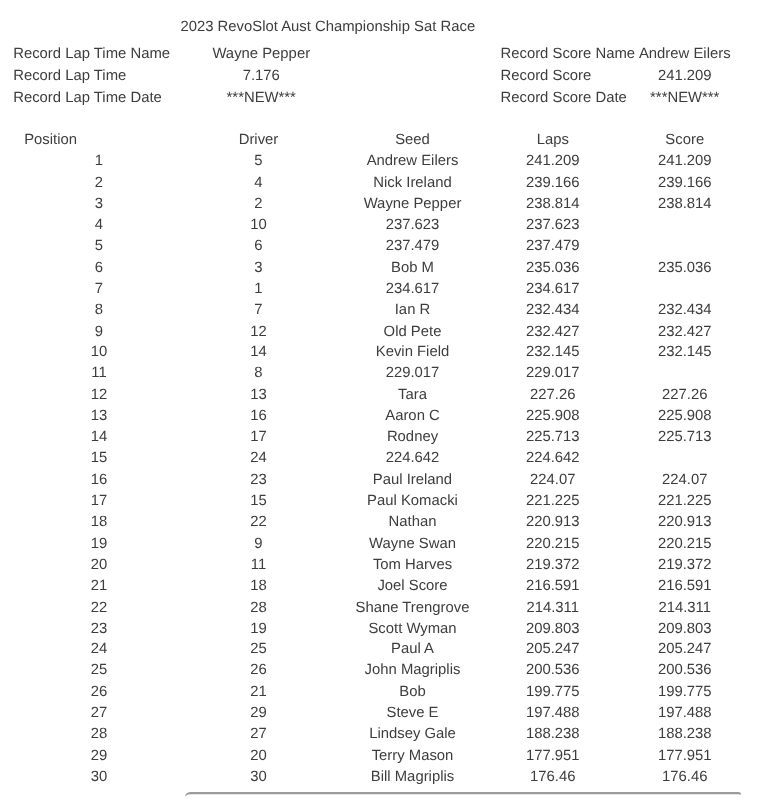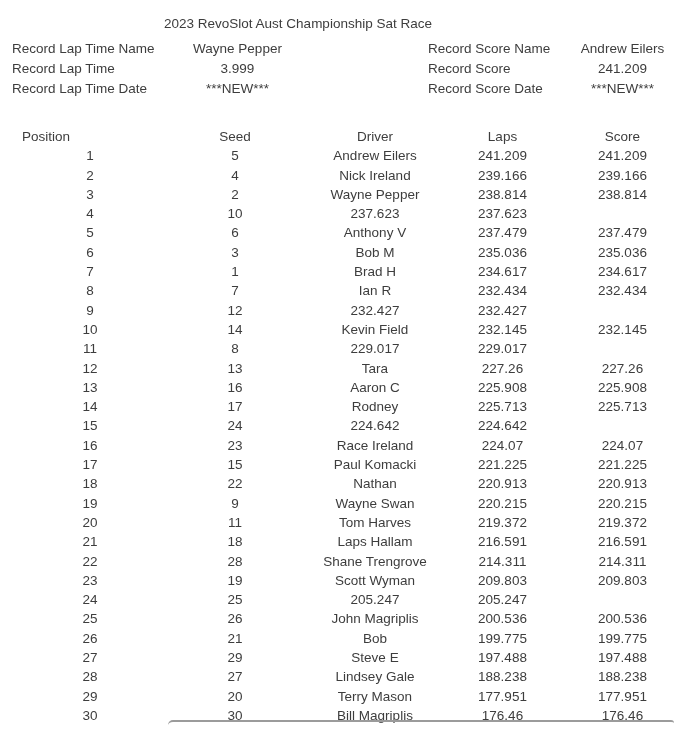--- a/index.html
+++ b/index.html
@@ -18,23 +18,23 @@
     top: 16px;
     left: 146px;
     width: 304px;
     text-align: center;
     white-space: nowrap;
   }
   .records { position: absolute; top: 41px; left: 0; width: 700px; }
   .rec-row { position: relative; height: 20px; }
   .rec-label-left  { position: absolute; left: 12px;  white-space: nowrap; }
   .rec-value-left  { position: absolute; left: 170px; width: 135px; text-align: center; white-space: nowrap; }
-  .rec-label-right { position: absolute; left: 428px; white-space: nowrap; }
+  .rec-label-right { position: absolute; left: 455px; white-space: nowrap; }
   .rec-value-right { position: absolute; left: 555px; width: 135px; text-align: center; white-space: nowrap; }
-  .table { position: absolute; top: 127px; left: 10px; width: 680px; }
+  .table { position: absolute; top: 117px; left: 10px; width: 680px; }
   .trow {
     display: grid;
     grid-template-columns: 160px 130px 150px 105px 135px;
     height: 19.3px;
     line-height: 19.3px;
   }
   .trow > span { text-align: center; white-space: nowrap; overflow: hidden; }
   .trow > .th-position { text-align: left; padding-left: 12px; }
   .bottom-line {
     position: absolute;
@@ -56,37 +56,37 @@
 
   <div class="records">
     <div class="rec-row">
       <span class="rec-label-left">Record Lap Time Name</span>
       <span class="rec-value-left">Wayne Pepper</span>
       <span class="rec-label-right">Record Score Name</span>
       <span class="rec-value-right">Andrew Eilers</span>
     </div>
     <div class="rec-row">
       <span class="rec-label-left">Record Lap Time</span>
-      <span class="rec-value-left">3.999</span>
+      <span class="rec-value-left">7.176</span>
       <span class="rec-label-right">Record Score</span>
       <span class="rec-value-right">241.209</span>
     </div>
     <div class="rec-row">
       <span class="rec-label-left">Record Lap Time Date</span>
       <span class="rec-value-left">***NEW***</span>
       <span class="rec-label-right">Record Score Date</span>
       <span class="rec-value-right">***NEW***</span>
     </div>
   </div>
 
   <div class="table">
     <div class="trow">
       <span class="th-position">Position</span>
+      <span>Driver</span>
       <span>Seed</span>
-      <span>Driver</span>
       <span>Laps</span>
       <span>Score</span>
     </div>
     <div>
     <div class="trow">
       <span>1</span>
       <span>5</span>
       <span>Andrew Eilers</span>
       <span>241.209</span>
       <span>241.209</span>
@@ -111,52 +111,51 @@
     <div class="trow">
       <span>4</span>
       <span>10</span>
       <span>237.623</span>
       <span>237.623</span>
     </div>
 
     <div class="trow">
       <span>5</span>
       <span>6</span>
-      <span>Anthony V</span>
       <span>237.479</span>
       <span>237.479</span>
     </div>
 
     <div class="trow">
       <span>6</span>
       <span>3</span>
       <span>Bob M</span>
       <span>235.036</span>
       <span>235.036</span>
     </div>
 
     <div class="trow">
       <span>7</span>
       <span>1</span>
-      <span>Brad H</span>
       <span>234.617</span>
       <span>234.617</span>
     </div>
 
     <div class="trow">
       <span>8</span>
       <span>7</span>
       <span>Ian R</span>
       <span>232.434</span>
       <span>232.434</span>
     </div>
 
     <div class="trow">
       <span>9</span>
       <span>12</span>
+      <span>Old Pete</span>
       <span>232.427</span>
       <span>232.427</span>
     </div>
 
     <div class="trow">
       <span>10</span>
       <span>14</span>
       <span>Kevin Field</span>
       <span>232.145</span>
       <span>232.145</span>
@@ -196,21 +195,21 @@
     <div class="trow">
       <span>15</span>
       <span>24</span>
       <span>224.642</span>
       <span>224.642</span>
     </div>
 
     <div class="trow">
       <span>16</span>
       <span>23</span>
-      <span>Race Ireland</span>
+      <span>Paul Ireland</span>
       <span>224.07</span>
       <span>224.07</span>
     </div>
 
     <div class="trow">
       <span>17</span>
       <span>15</span>
       <span>Paul Komacki</span>
       <span>221.225</span>
       <span>221.225</span>
@@ -236,21 +235,21 @@
       <span>20</span>
       <span>11</span>
       <span>Tom Harves</span>
       <span>219.372</span>
       <span>219.372</span>
     </div>
 
     <div class="trow">
       <span>21</span>
       <span>18</span>
-      <span>Laps Hallam</span>
+      <span>Joel Score</span>
       <span>216.591</span>
       <span>216.591</span>
     </div>
 
     <div class="trow">
       <span>22</span>
       <span>28</span>
       <span>Shane Trengrove</span>
       <span>214.311</span>
       <span>214.311</span>
@@ -260,20 +259,21 @@
       <span>23</span>
       <span>19</span>
       <span>Scott Wyman</span>
       <span>209.803</span>
       <span>209.803</span>
     </div>
 
     <div class="trow">
       <span>24</span>
       <span>25</span>
+      <span>Paul A</span>
       <span>205.247</span>
       <span>205.247</span>
     </div>
 
     <div class="trow">
       <span>25</span>
       <span>26</span>
       <span>John Magriplis</span>
       <span>200.536</span>
       <span>200.536</span>

